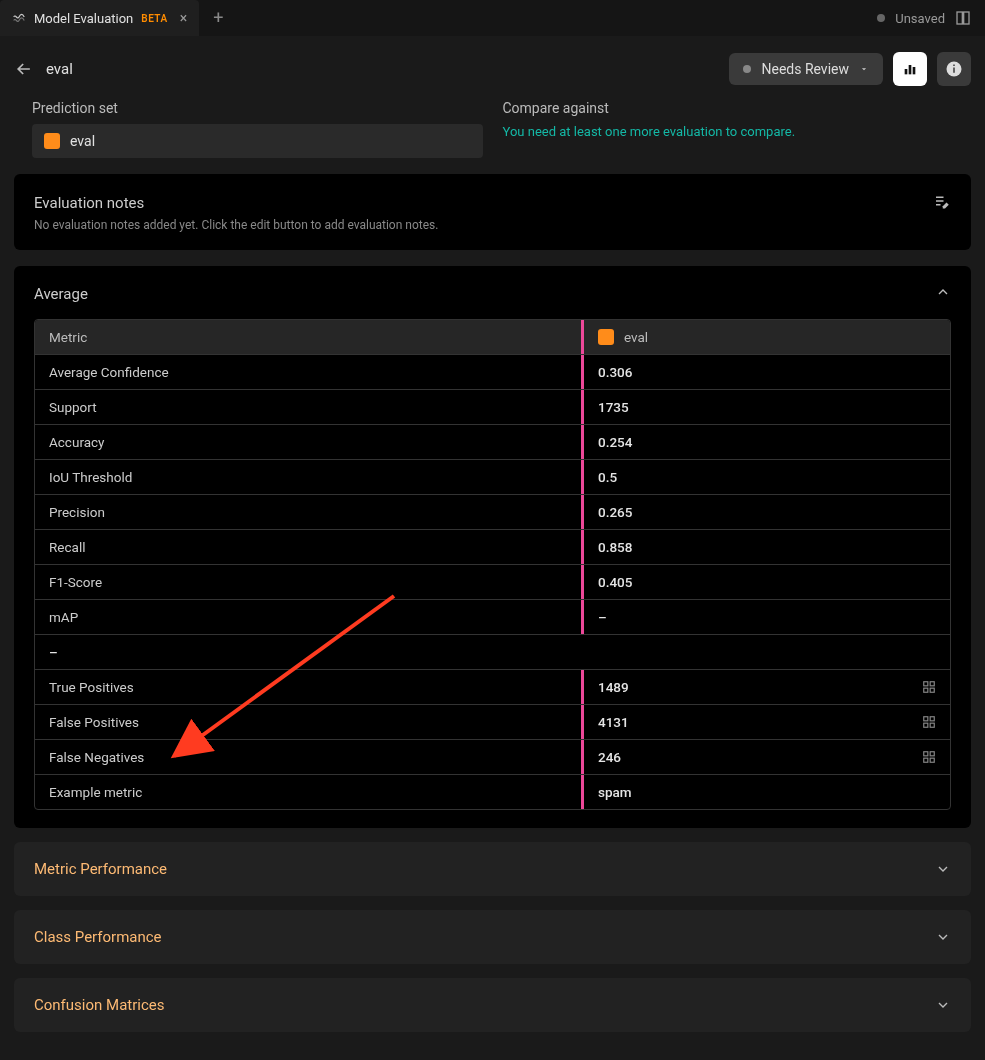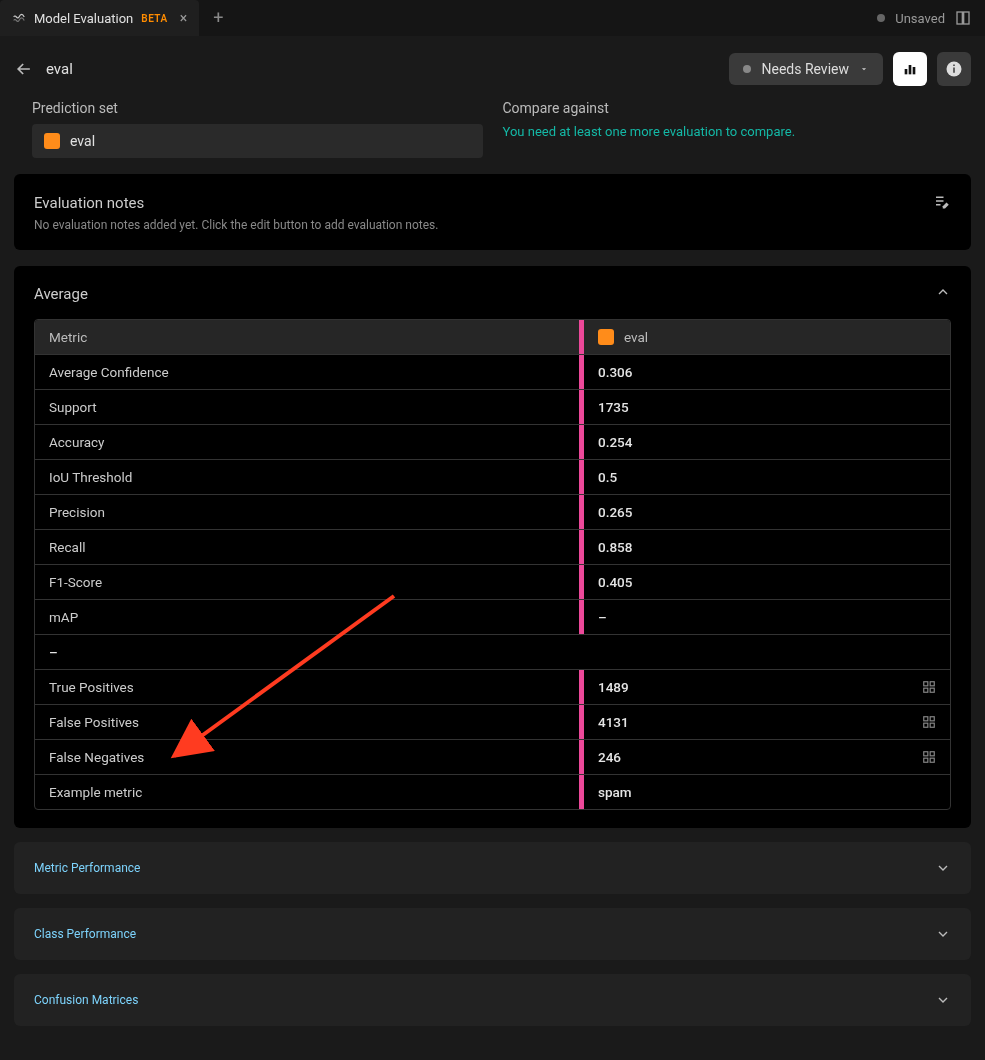--- a/index.html
+++ b/index.html
@@ -182,21 +182,21 @@
   .trow:first-child { border-top: none; background: #262626; }
   .tcell {
     padding: 9px 14px;
     display: flex;
     align-items: center;
     gap: 10px;
     font-size: 13.5px;
   }
   .tcell.left {
     width: 60%;
-    border-right: 5px solid #ec4899;
+    border-right: 3px solid #ec4899;
     color: #ccc;
   }
   .tcell.right {
     width: 40%;
     color: #e5e5e5;
     font-weight: 500;
     position: relative;
   }
   .trow.header .tcell { color: #bbb; font-weight: 400; }
   .grid-icon {
@@ -209,22 +209,22 @@
     background: #222;
     border-radius: 6px;
     margin: 14px 14px 0 14px;
     padding: 18px 20px;
     display: flex;
     align-items: center;
     justify-content: space-between;
     cursor: pointer;
   }
   .collapsible .title {
-    color: #7dd3fc;
-    font-size: 12px;
+    color: #fdba74;
+    font-size: 15px;
   }
   .arrow-annotation {
     position: absolute;
     pointer-events: none;
     z-index: 100;
   }
 </style>
 </head>
 <body>
 

